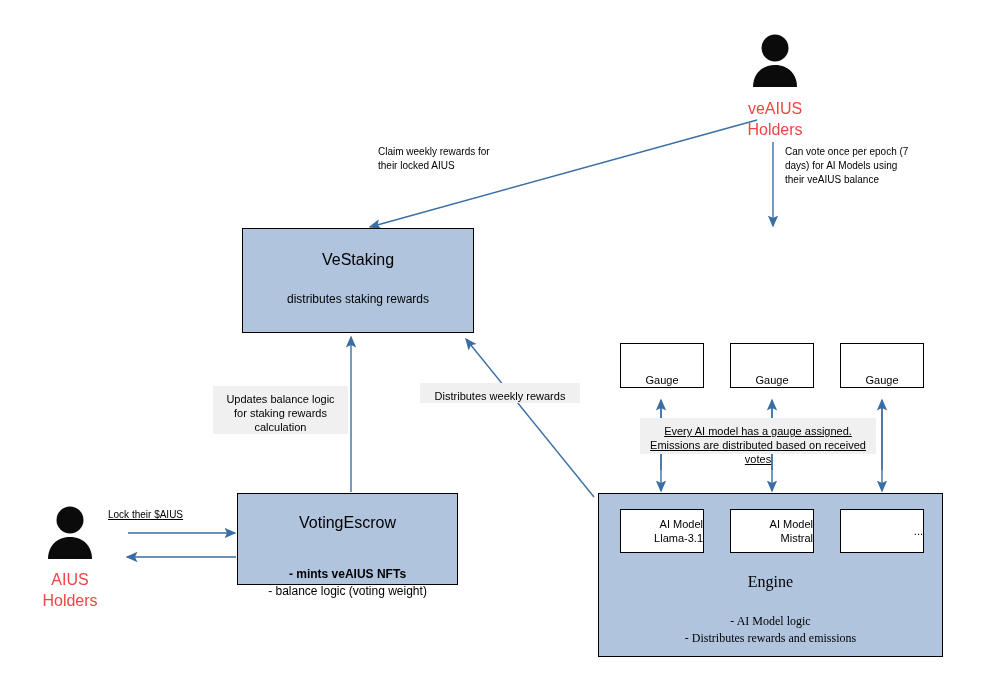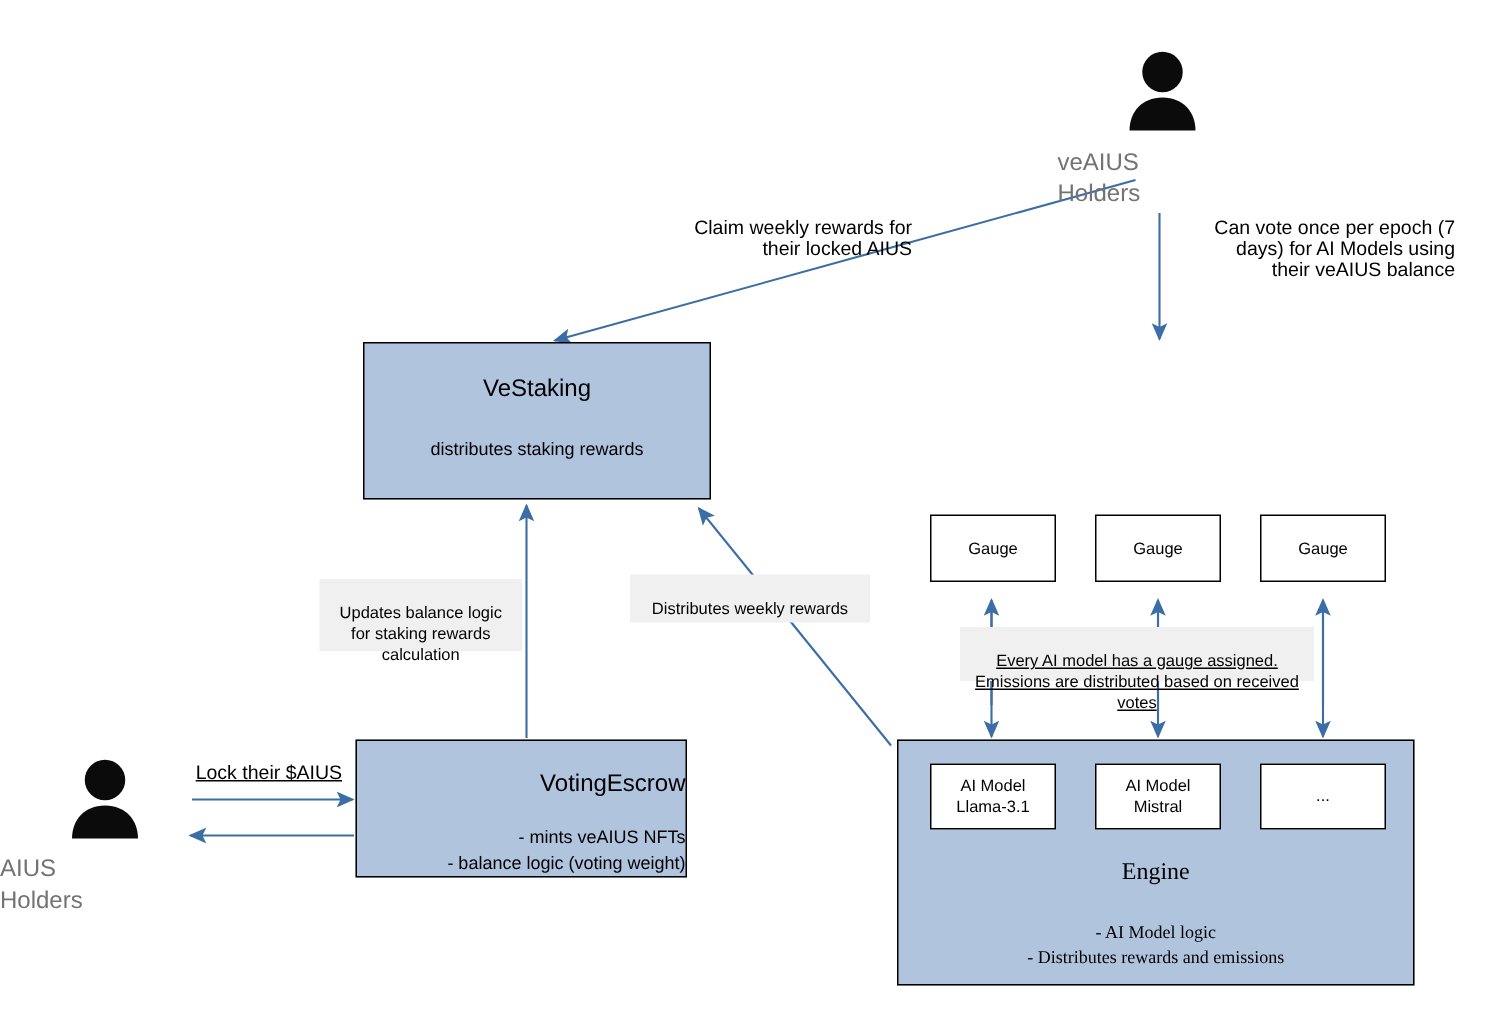--- a/index.html
+++ b/index.html
@@ -34,50 +34,51 @@
     font-size: 12px;
     line-height: 17px;
     color: #000000;
   }
   .inner-box {
     position: absolute;
     box-sizing: border-box;
     background: #ffffff;
     border: 1px solid #000000;
     display: flex;
-    align-items: center;
+    align-items: flex-end;
     justify-content: center;
     text-align: center;
     font-size: 11px;
     line-height: 14px;
     color: #000000;
   }
   .inner-box span { display: block; }
   .edge-label {
     position: absolute;
     background: #f0f0f0;
     font-size: 11px;
     line-height: 14px;
     text-align: center;
     color: #000000;
-    padding: 16px 4px;
+    padding: 6px 4px;
     box-sizing: border-box;
   }
   .plain-label {
     position: absolute;
-    font-size: 13px;
+    font-size: 10px;
     line-height: 14px;
-    text-align: right;
+    text-align: left;
     color: #000000;
   }
   .actor-label {
     position: absolute;
     font-size: 16px;
     line-height: 21px;
-    color: #737373;
+    text-align: center;
+    color: #ef4444;
   }
   svg.overlay {
     position: absolute;
     left: 0;
     top: 0;
     width: 993px;
     height: 682px;
     pointer-events: none;
   }
   .person-icon { position: absolute; }
@@ -177,23 +178,23 @@
   <div class="inner-box" style="left:620px; top:343px; width:84px; height:45px;">
     <span>Gauge</span>
   </div>
   <div class="inner-box" style="left:730px; top:343px; width:84px; height:45px;">
     <span>Gauge</span>
   </div>
   <div class="inner-box" style="left:840px; top:343px; width:84px; height:45px;">
     <span>Gauge</span>
   </div>
 
-  <div class="node-box" style="left:237px; top:493px; width:221px; height:92px;text-align:right;">
+  <div class="node-box" style="left:237px; top:493px; width:221px; height:92px;">
     <div class="node-title" style="margin-top:19px;">VotingEscrow</div>
-    <div class="node-sub" style="margin-top:18px;">- mints veAIUS NFTs</div>
+    <div class="node-sub" style="margin-top:34px;font-weight:bold;">- mints veAIUS NFTs</div>
     <div class="node-sub">- balance logic (voting weight)</div>
   </div>
 
   <div class="node-box" style="left:598px; top:493px; width:345px; height:164px;font-family:Liberation Serif, serif;">
     <div class="node-title" style="margin-top:78px;">Engine</div>
     <div class="node-sub" style="margin-top:22px;">- AI Model logic</div>
     <div class="node-sub">- Distributes rewards and emissions</div>
   </div>
   <div class="inner-box" style="left:620px; top:509px; width:84px; height:44px; flex-direction:column;">
     <span>AI Model</span>

